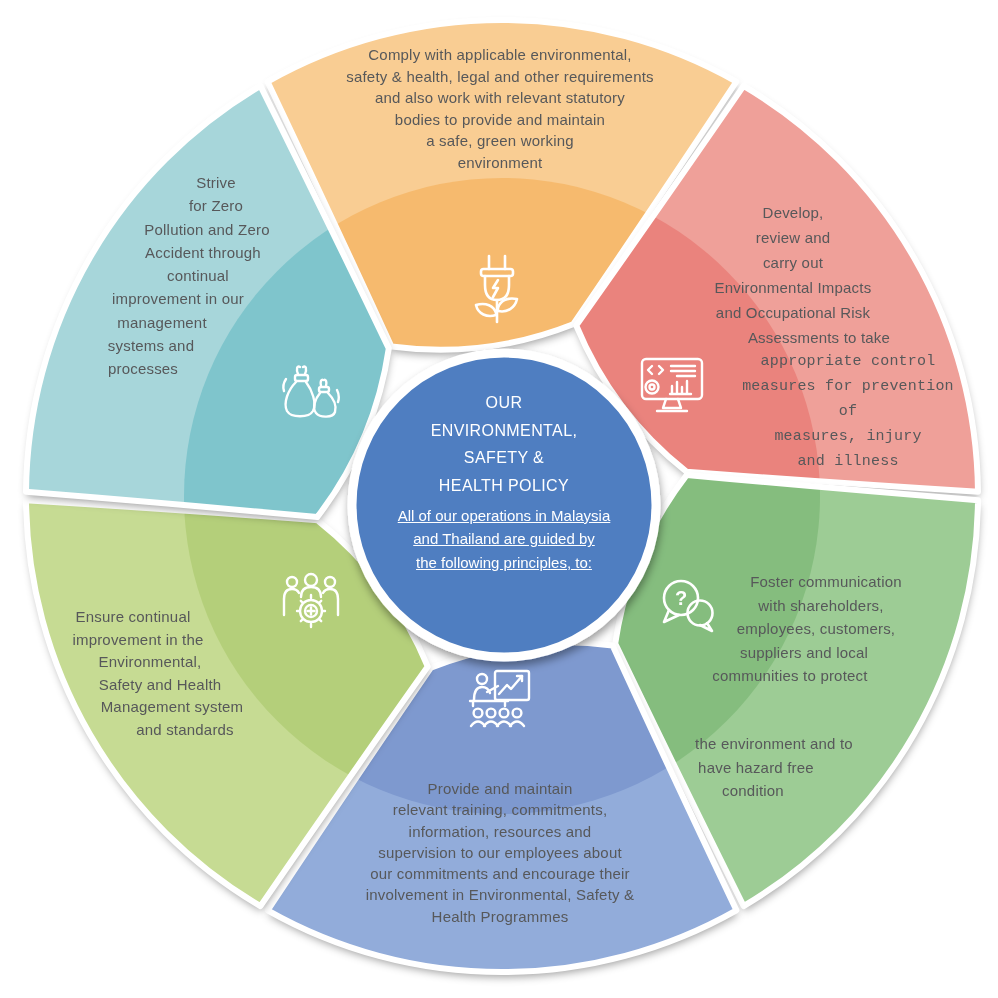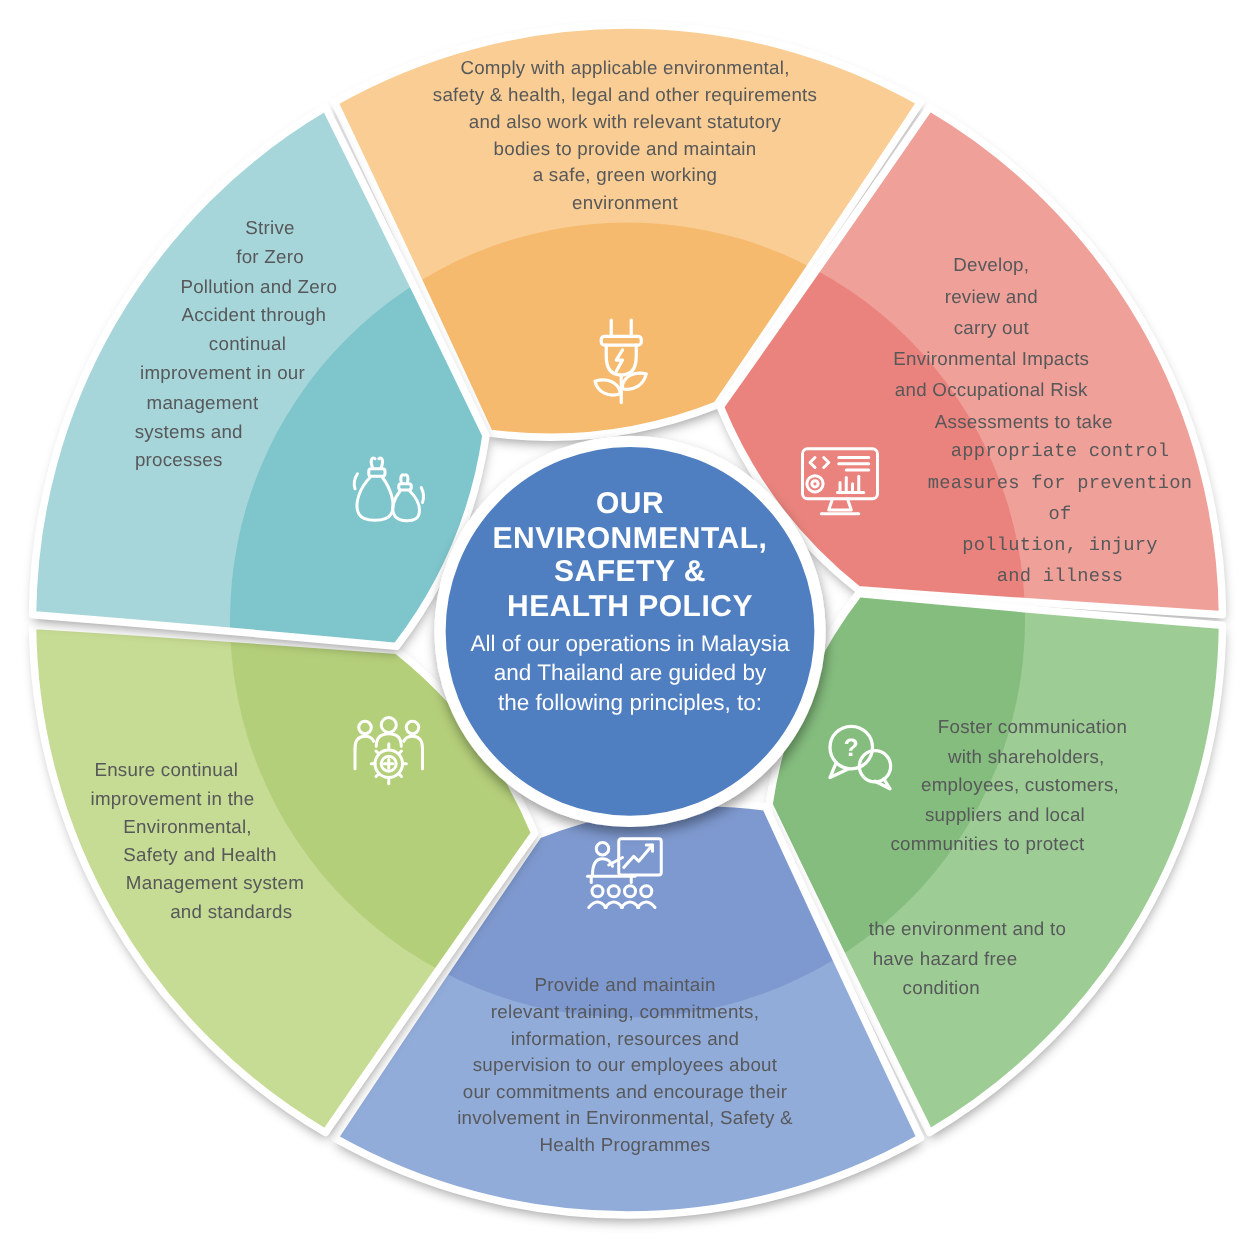--- a/index.html
+++ b/index.html
@@ -51,24 +51,24 @@
   .pt-foster .ln:nth-child(4){transform:translateX(14px);}
   .pt-foster .ln:nth-child(6){transform:translateX(-16px);margin-top:44px;}
   .pt-foster .ln:nth-child(7){transform:translateX(-34px);text-align:center;}
   .pt-foster .ln:nth-child(8){transform:translateX(-37px);}
   
   .center-text{
     position:absolute;left:354px;top:389px;width:300px;
     text-align:center;color:#ffffff;
   }
   .center-text .title .ln{
-    font-weight:bold;font-size:24px;line-height:27.5px;letter-spacing:.4px;
+    font-weight:normal;font-size:16px;line-height:27.5px;letter-spacing:.4px;
   }
   .center-text .subtitle{margin-top:5px;}
-  .center-text .subtitle .ln{font-size:18px;line-height:23.4px;}
+  .center-text .subtitle .ln{font-size:15px;line-height:23.4px;text-decoration:underline;}
   
   .picon{position:absolute;}
   .picon svg{display:block;}
 </style>
 </head>
 <body>
 
 <div class="stage">
 
   <svg class="flower" id="flower" width="998" height="998" viewBox="0 0 998 998">
@@ -232,21 +232,21 @@
   <div class="ptext pt-develop">
       <div class="ln">Develop,</div>
       <div class="ln">review and</div>
       <div class="ln">carry out</div>
       <div class="ln">Environmental Impacts</div>
       <div class="ln">and Occupational Risk</div>
       <div class="ln">Assessments to take</div>
       <div class="ln">appropriate control</div>
       <div class="ln">measures for prevention</div>
       <div class="ln">of</div>
-      <div class="ln">pollution, injury</div>
+      <div class="ln">measures, injury</div>
       <div class="ln">and illness</div>
     </div>
   <div class="ptext pt-foster">
       <div class="ln">Foster communication</div>
       <div class="ln">with shareholders,</div>
       <div class="ln">employees, customers,</div>
       <div class="ln">suppliers and local</div>
       <div class="ln">communities to protect</div>
       <div class="ln">the environment and to</div>
       <div class="ln">have hazard free</div>

